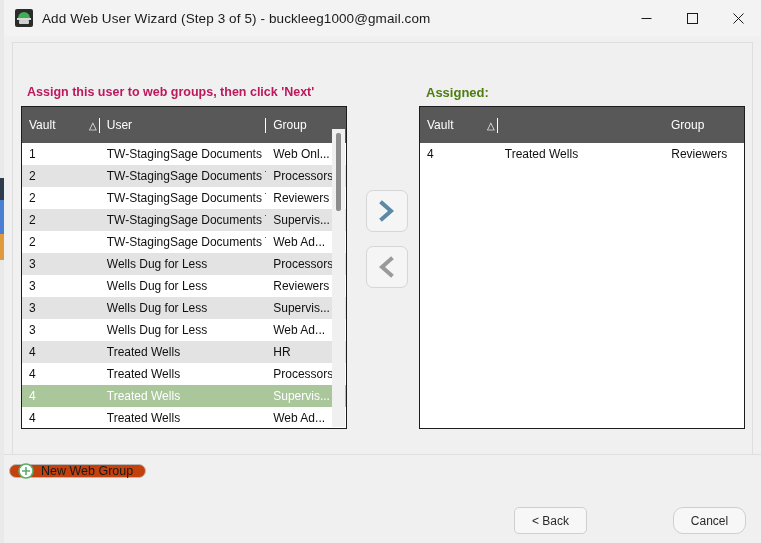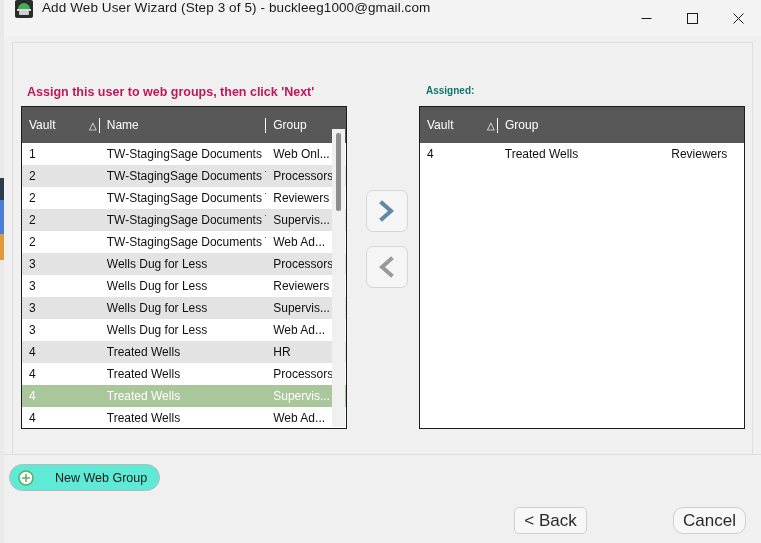--- a/index.html
+++ b/index.html
@@ -20,21 +20,21 @@
     position: absolute; left: 4px; top: 0;
     width: 757px; height: 543px;
     background: #f0f0f0;
     display: flex; flex-direction: column;
   }
 
   
   .titlebar {
     height: 36px; min-height: 36px;
     background: #f3f3f3;
-    display: flex; 
+    display: flex; align-items: center;
     position: relative;
   }
   .title-icon {
     width: 18px; height: 18px; margin-left: 11px; margin-right: 9px;
     background: #2b2b2b; border-radius: 2px;
     position: relative; flex: 0 0 auto;
   }
   .title-icon .dome {
     position: absolute; left: 3px; top: 3px; width: 12px; height: 6px;
     background: #3fae56; border-radius: 6px 6px 0 0;
@@ -66,40 +66,41 @@
     border: 1px solid #dedede;
     border-bottom: none;
   }
 
   .prompt-left {
     position: absolute; left: 14px; top: 42px;
     font-size: 12.5px; font-weight: bold; color: #be185d; white-space: nowrap;
   }
   .prompt-right {
     position: absolute; left: 413px; top: 42px;
-    font-size: 10px; font-weight: bold; color: #0f766e; white-space: nowrap;
+    font-size: 13px; font-weight: bold; color: #4d7c0f; white-space: nowrap;
   }
 
   
   .listbox {
     position: absolute;
     background: #ffffff;
     border: 1px solid #1c1c1c;
     overflow: hidden;
   }
   .listbox.left  { left: 8px;   top: 63px; width: 326px; height: 323px; }
   .listbox.right { left: 406px; top: 63px; width: 326px; height: 323px; }
 
   .lheader {
     display: flex; height: 36px; min-height: 21px;
     background: #585858;
     color: #ffffff;
     font-size: 12px;
     align-items: center;
     position: relative;
+    justify-content: space-between;
   }
   .lheader .hc { position: relative; height: 21px; display: flex; align-items: center; }
   .lheader .hc > span { padding-left: 7px; white-space: nowrap; }
   .lheader .divider {
     position: absolute; right: 0; top: 3px; bottom: 3px;
     width: 1px; background: #ffffff;
   }
   .sort-arrow {
     position: absolute; font-size: 10px; color: #ffffff; line-height: 1;
   }
@@ -151,35 +152,35 @@
   .lower-area {
     position: absolute; left: 0; top: 455px; width: 757px; height: 88px;
     background: #f0f0f0;
   }
   .sep-line {
     position: absolute; left: 0; top: 454px; width: 757px; height: 1px;
     background: #dfdfdf;
   }
   .newgroup-btn {
     position: absolute; left: 5px; top: 9px;
-    height: 27px; padding: 0 12px 0 8px;
-    background: #5eead4;
+    height: 14px; padding: 0 12px 0 8px;
+    background: #c2410c;
     border: 1px solid #b9b9b9; border-radius: 14px;
-    display: flex; align-items: center; gap: 21px;
+    display: flex; align-items: center; gap: 7px;
     font-size: 12.5px; color: #1a1a1a;
   }
   .plus-icon { width: 16px; height: 16px; flex: 0 0 auto; }
 
   .btn {
     position: absolute; top: 52px;
     height: 27px;
     background: #f7f7f7;
     border: 1px solid #cfcfcf; border-radius: 5px;
     display: flex; align-items: center; justify-content: center;
-    font-size: 17px; color: #2a2a2a;
+    font-size: 12px; color: #2a2a2a;
   }
   .btn.back   { left: 510px; width: 73px; }
   .btn.next   { left: 586px; width: 73px; }
   .btn.cancel { left: 669px; width: 73px; border-radius: 10px; }
 </style>
 </head>
 <body>
 
 <div class="bg-strip">
   <div class="seg" style="top:0px;height:178px;background:#e9e9e9;"></div>
@@ -223,21 +224,21 @@
     <div class="prompt-right">Assigned:</div>
 
     <div class="listbox left">
       <div class="lheader">
         <div class="hc lw-vault">
           <span>Vault</span>
           <span class="sort-arrow" style="left:60px;top:6px;">△</span>
           <div class="divider"></div>
         </div>
         <div class="hc lw-name">
-          <span>Name</span>
+          <span>User</span>
           <div class="divider"></div>
         </div>
         <div class="hc lw-group">
           <span>Group</span>
         </div>
       </div>
       <div class="rows" id="left-rows">
           <div class="row odd">
             <div class="c lw-vault">1</div>
             <div class="c lw-name">TW-StagingSage Documents</div>

